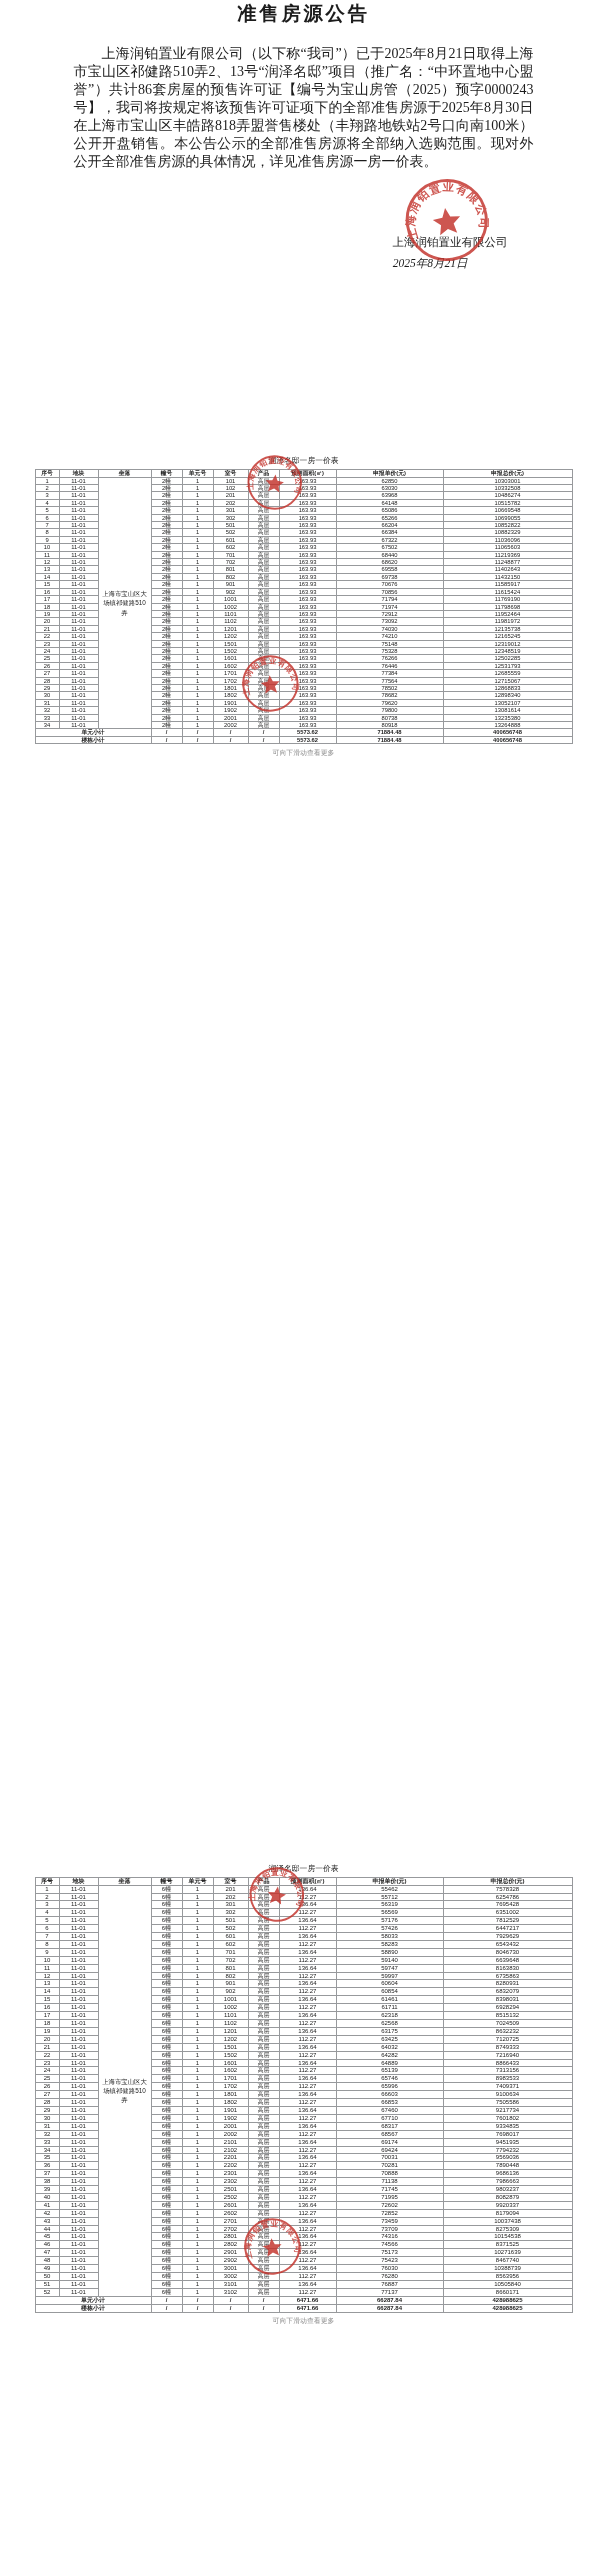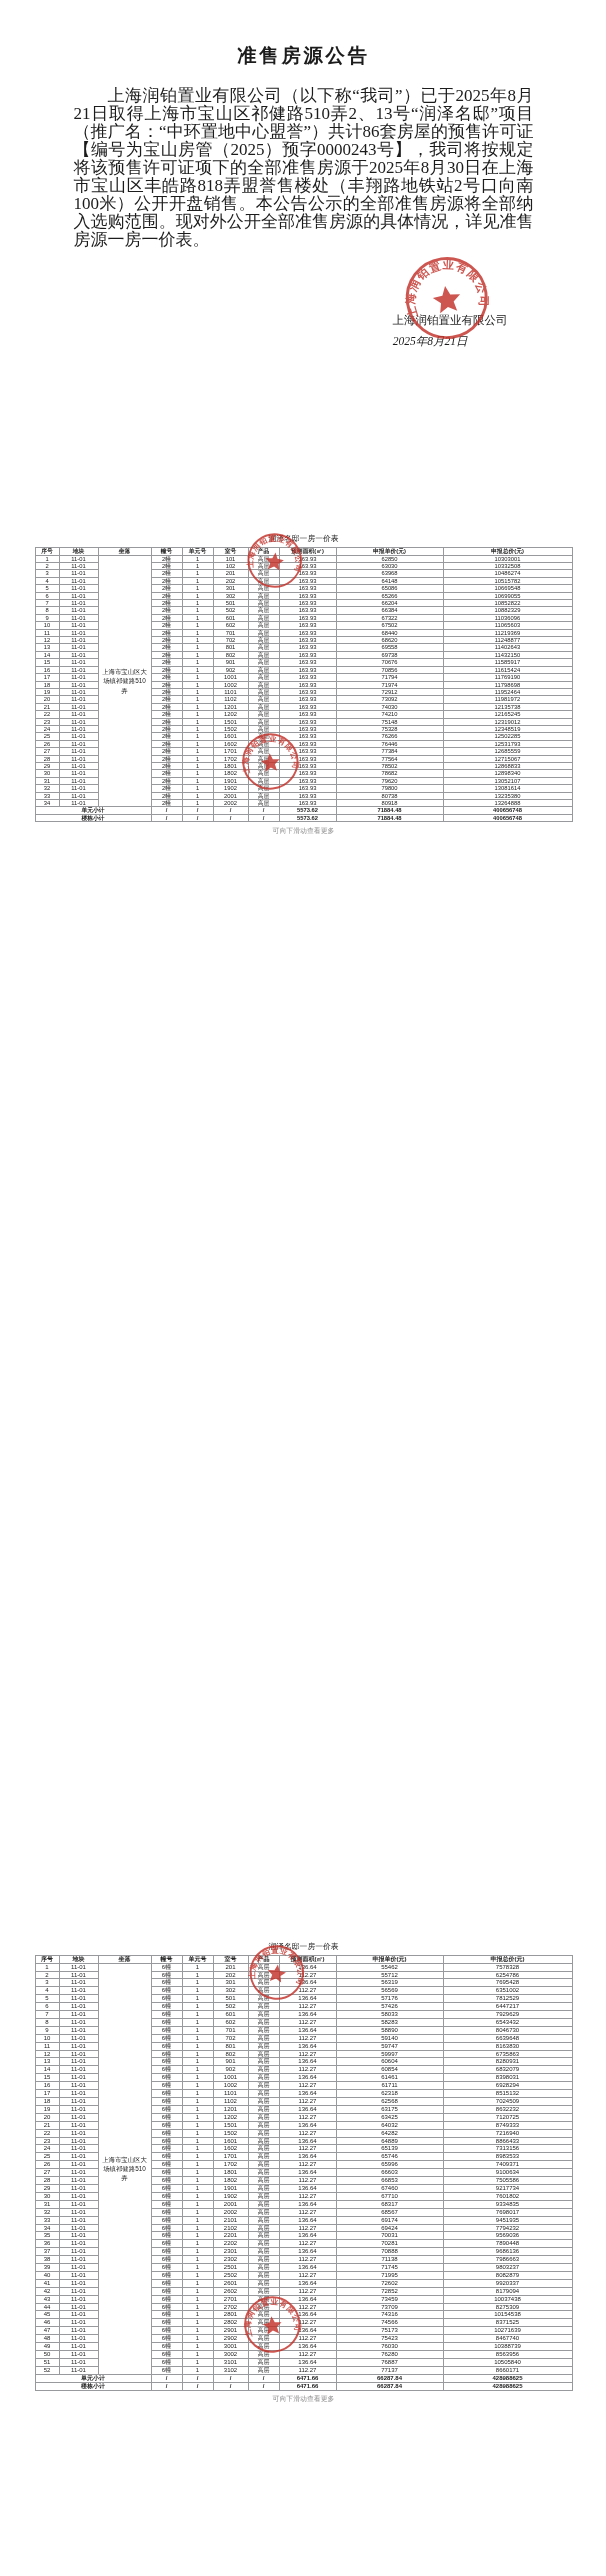--- a/index.html
+++ b/index.html
@@ -1,23 +1,23 @@
 <!DOCTYPE html>
 <html style="font-size:14.7px"><head>
 <meta charset="utf-8">
 <style>
   * { margin:0; padding:0; box-sizing:border-box; }
   html,body { width:607px; background:#ffffff; }
   body {
     height:2576px; overflow:hidden; position:relative;
     font-family:"Liberation Serif","DejaVu Serif",serif; color:#1c1c1c;
   }
-  .doc-title { padding-top:42px; text-align:center; font-size:19.3px; font-weight:bold; letter-spacing:2.8px; }
+  .doc-title { text-align:center; font-size:19.3px; font-weight:bold; letter-spacing:2.8px; }
   .doc-body {
-    width:460px; margin:18.4px auto 0; font-size:17px; line-height:18px;
+    width:460px; margin:18.4px auto 0; font-size:14px; line-height:18px;
     text-align:justify; text-indent:2em;
   }
   .sig-block { width:460px; margin:0 auto; height:119px; position:relative; }
   .sig-company { position:absolute; right:26px; top:64px; font-size:11.5px; }
   .sig-date { position:absolute; right:66px; top:85px; font-size:11.5px;font-style:italic; }
   .seal { position:absolute; opacity:0.82; pointer-events:none; }
   .table-section { position:relative; }
   .t1-section { margin-top:166px; }
   .t2-section { margin-top:1106px; }
   .table-title { text-align:center; font-size:7.8px; line-height:10px; margin-bottom:2.8px; font-family:Liberation Mono, monospace; }

